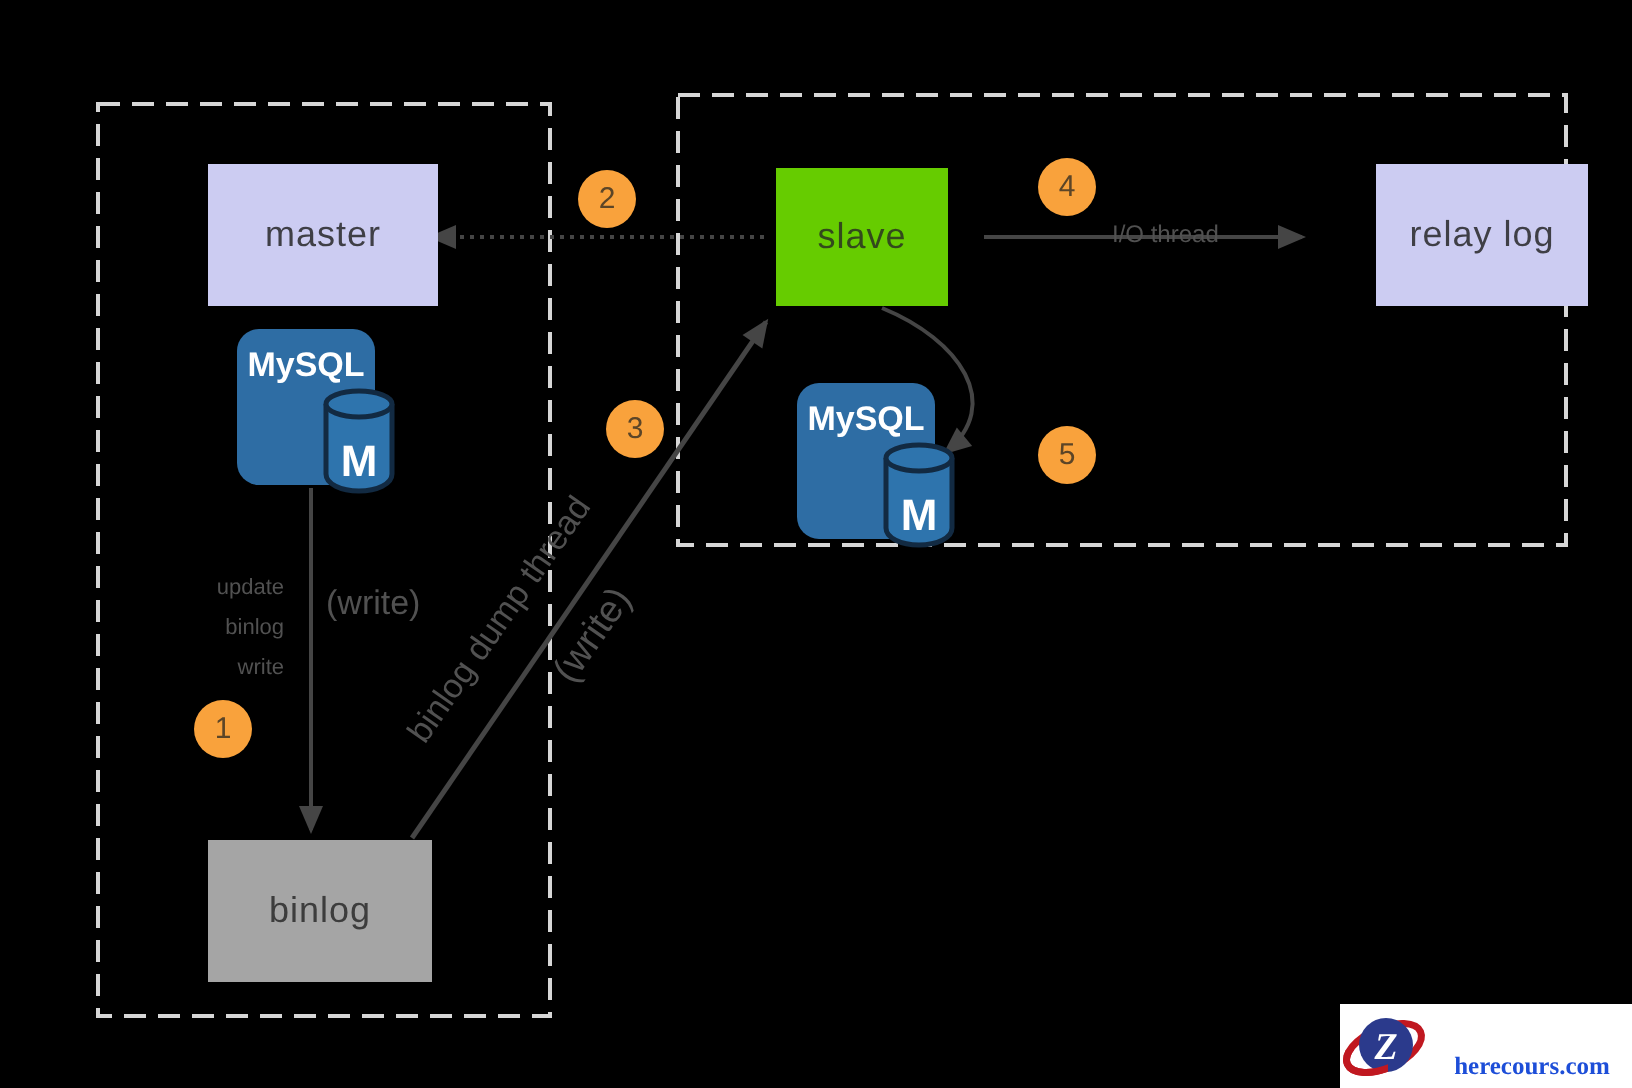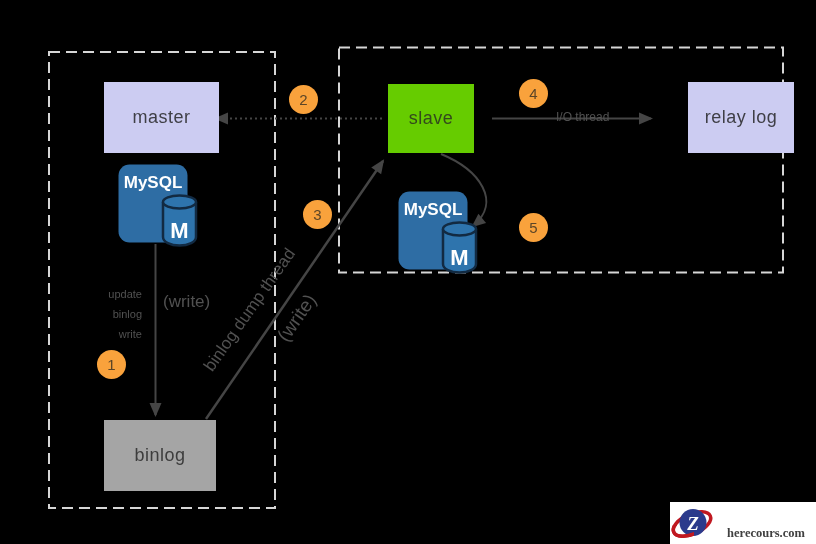--- a/index.html
+++ b/index.html
@@ -38,21 +38,21 @@
   .lbl-write-d{left:297px;top:318px;font-size:19px;transform:translate(-50%,-50%) rotate(-55deg);}
   .watermark{position:absolute;left:670px;top:502px;width:146px;height:42px;background:#ffffff;}
   .wm-logo{position:absolute;left:0;top:1px;}
   .wm-cn{
     position:absolute;left:46px;top:3px;width:100px;text-align:center;
     font-size:17px;font-weight:bold;color:#8e1f1f;letter-spacing:0.5px;
     font-family:"Liberation Serif","DejaVu Serif",serif;
   }
   .wm-en{
     position:absolute;left:46px;top:24px;width:100px;text-align:center;
-    font-size:12.5px;font-weight:bold;color:#404040;
+    font-size:12.5px;font-weight:bold;color:#1d4ed8;
     font-family:"Liberation Serif","DejaVu Serif",serif;
   }
 </style>
 </head>
 <body>
 
 <div class="canvas">
 
   <svg class="layer" width="816" height="544" viewBox="0 0 816 544">
     <defs>

